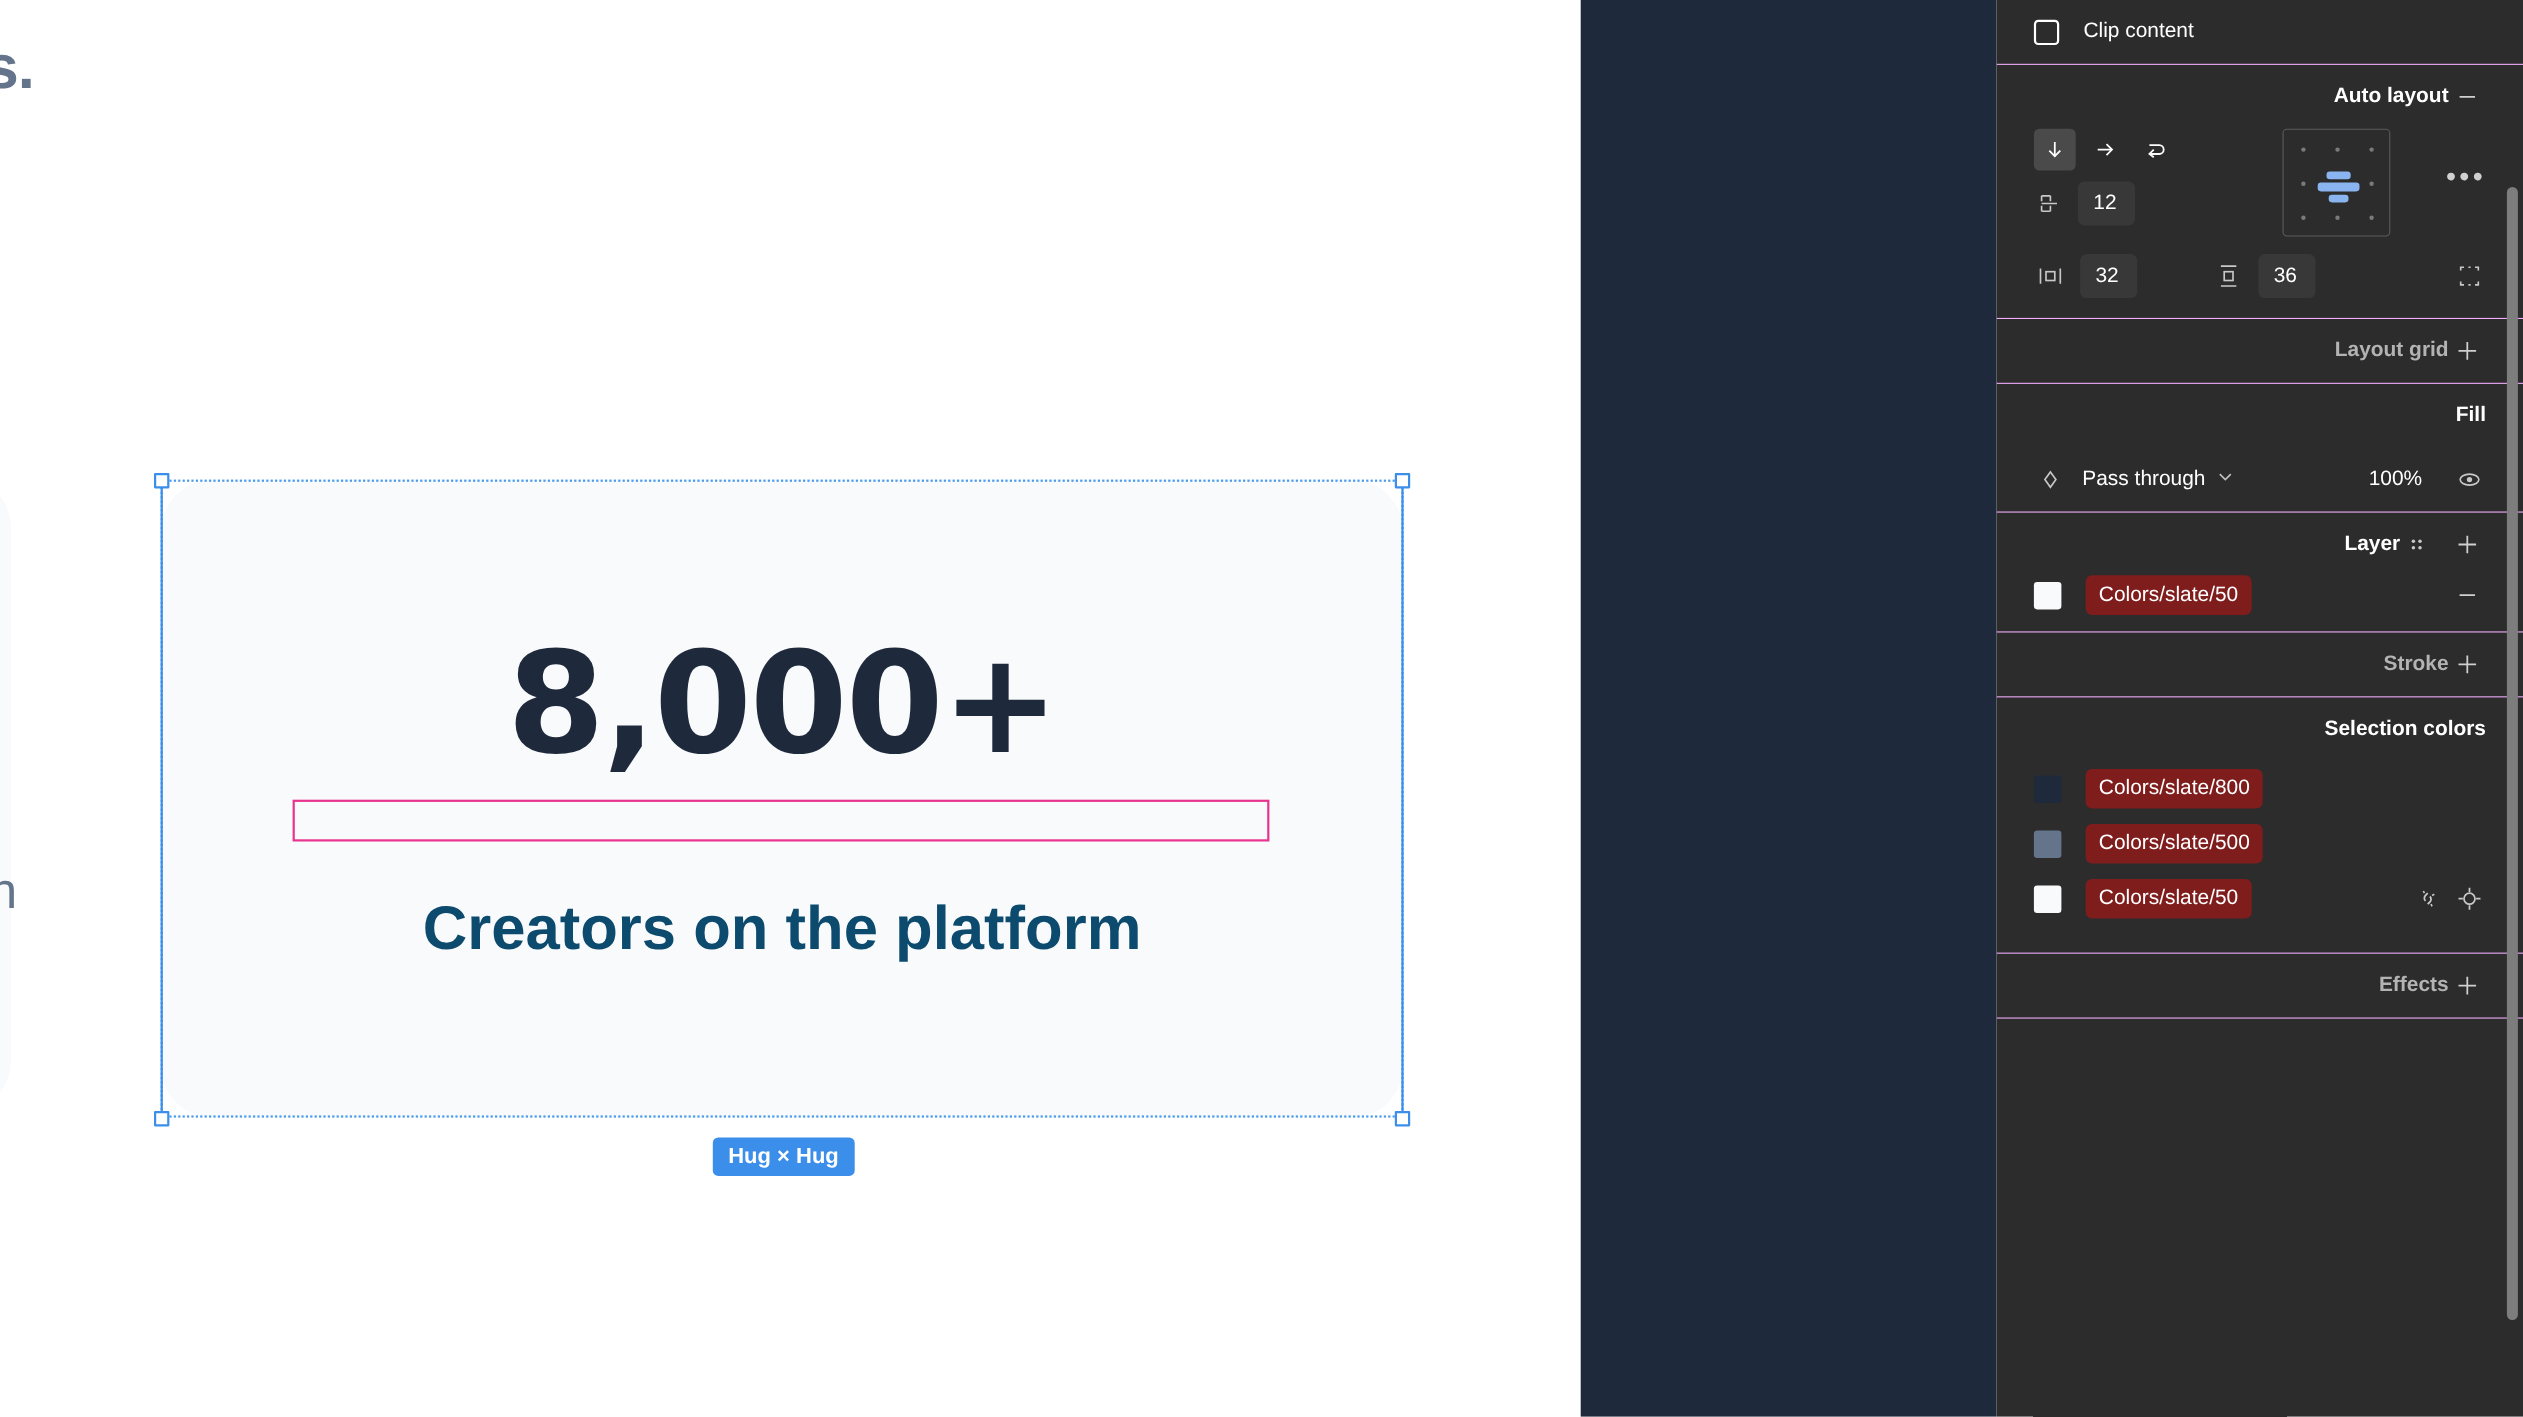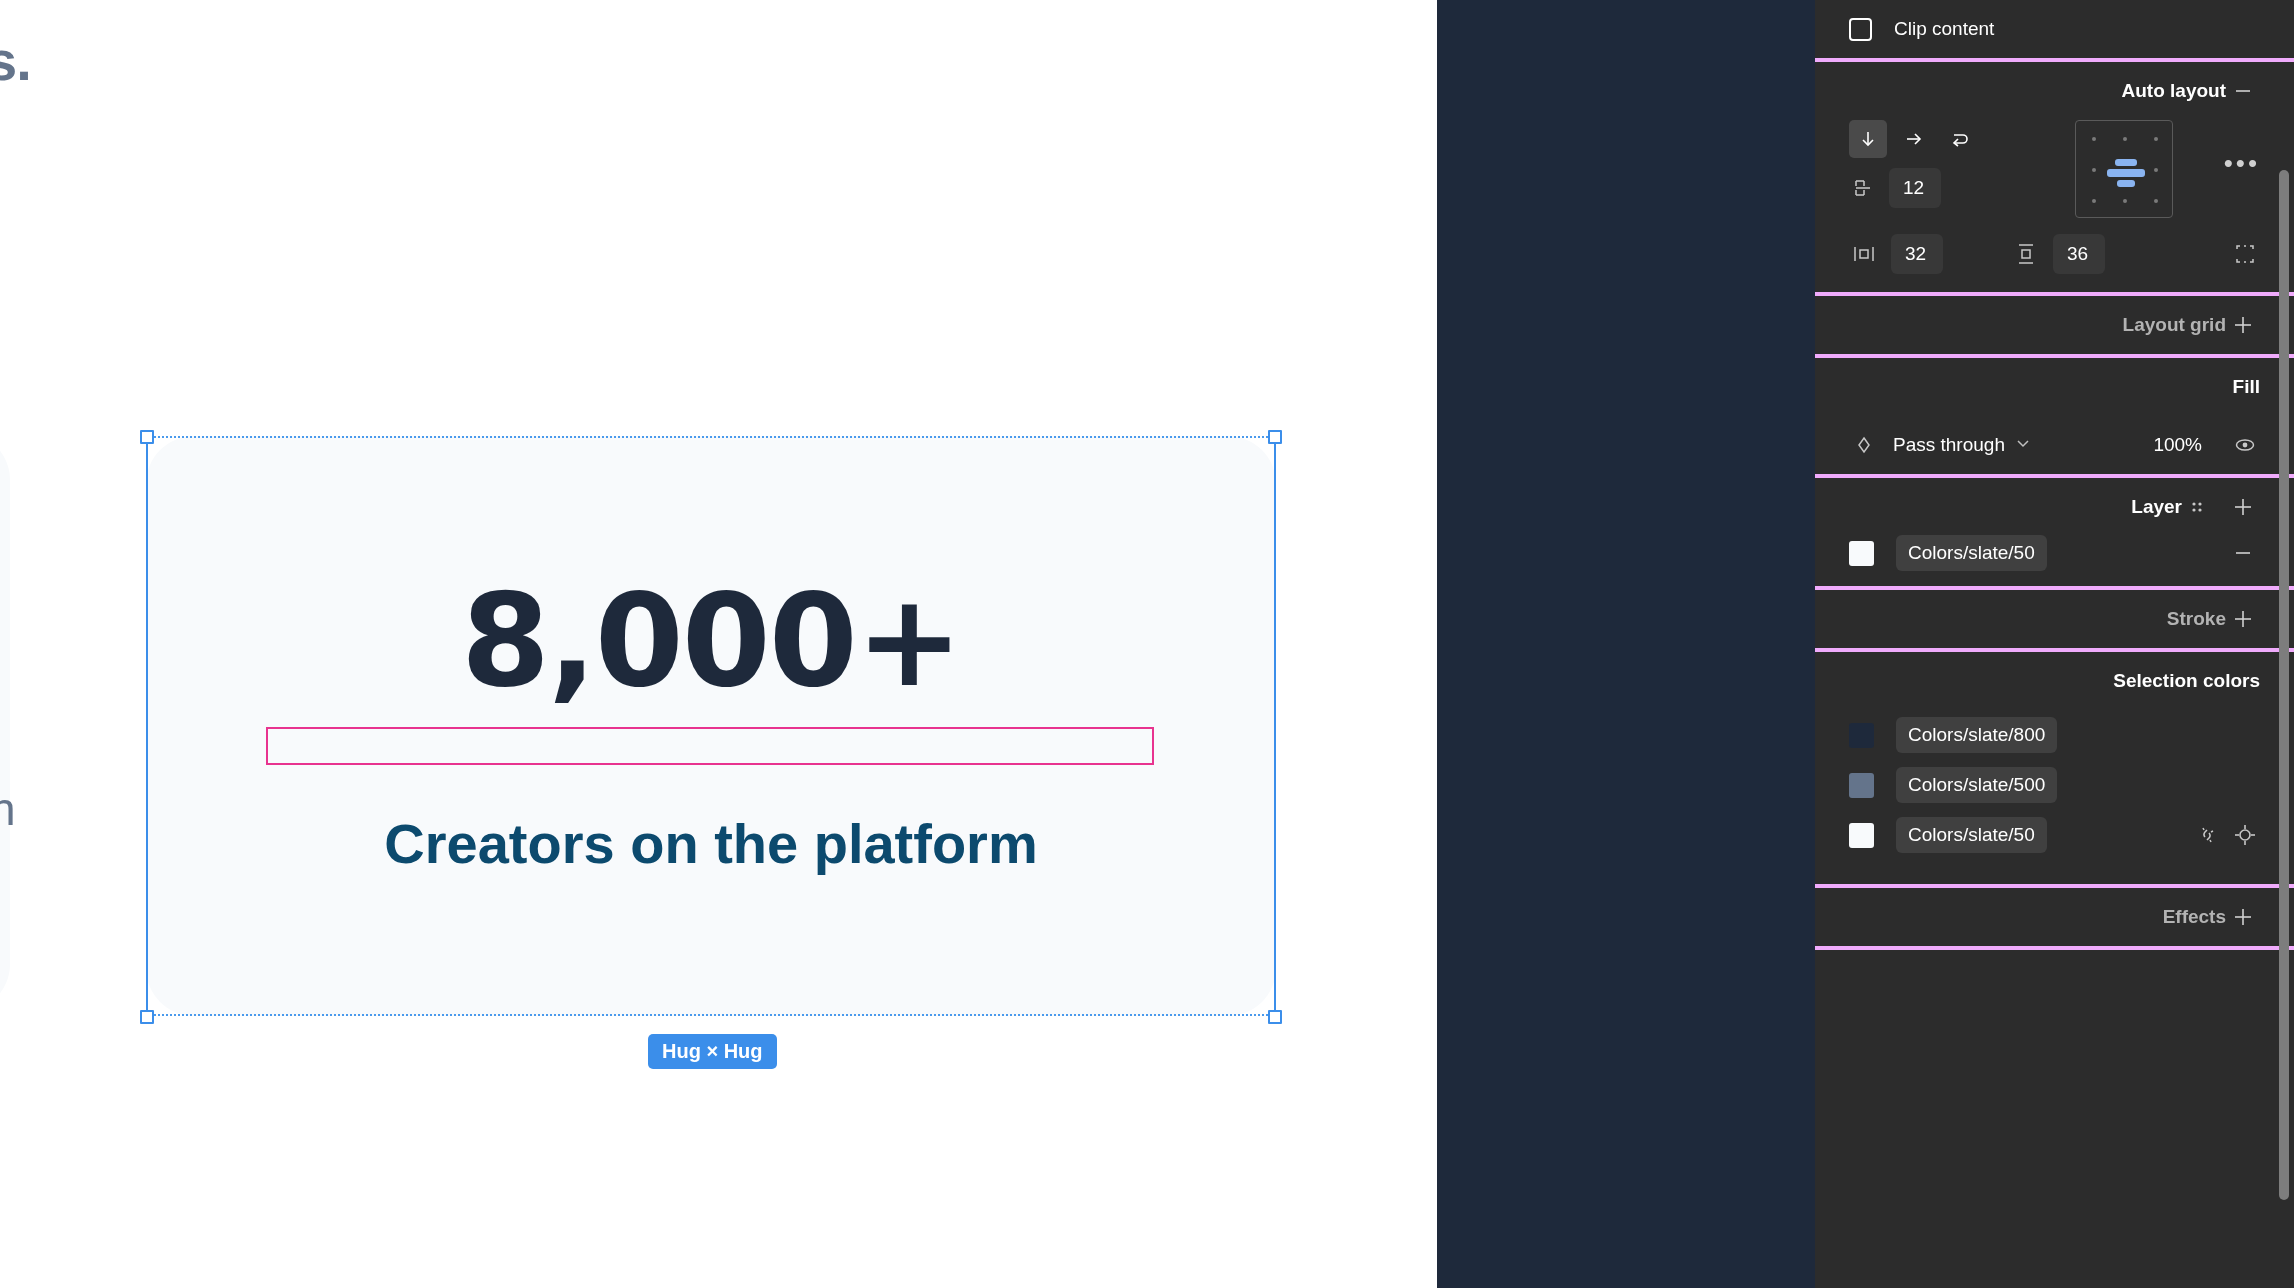--- a/index.html
+++ b/index.html
@@ -131,21 +131,21 @@
   .panel {
     position: absolute;
     left: 1815px; top: 0;
     width: 479px; height: 1288px;
     background: #2c2c2c;
     color: #ffffff;
     font-size: 19px;
     overflow: hidden;
   }
   .section {
-    border-bottom: 4px solid #f0abfc;
+    border-bottom: 1px solid #f0abfc;
     padding: 0 34px;
   }
   .sec-head {
     display: flex; align-items: center;
     justify-content: flex-end;
     height: 58px;
   }
   .sec-title { font-size: 19px; font-weight: 700; color: #ffffff; }
   .sec-title.dim { color: #b3b3b3; }
 
@@ -231,21 +231,21 @@
   .chev { margin-left: 10px; color: #c0c0c0; }
   .opacity { margin-left: auto; margin-right: 28px; color: #ffffff; }
 
   
   .swatch {
     width: 25px; height: 25px;
     border-radius: 3px;
     flex: 0 0 auto;
   }
   .style-chip {
-    background: #404040;
+    background: #7f1d1d;
     border-radius: 6px;
     height: 36px;
     padding: 0 12px;
     display: flex; align-items: center;
     color: #ffffff; font-size: 19px;
     margin-left: 22px;
   }
   .color-row { display: flex; align-items: center; height: 50px; }
   .row-actions { margin-left: auto; display: flex; align-items: center; gap: 8px; }
 

